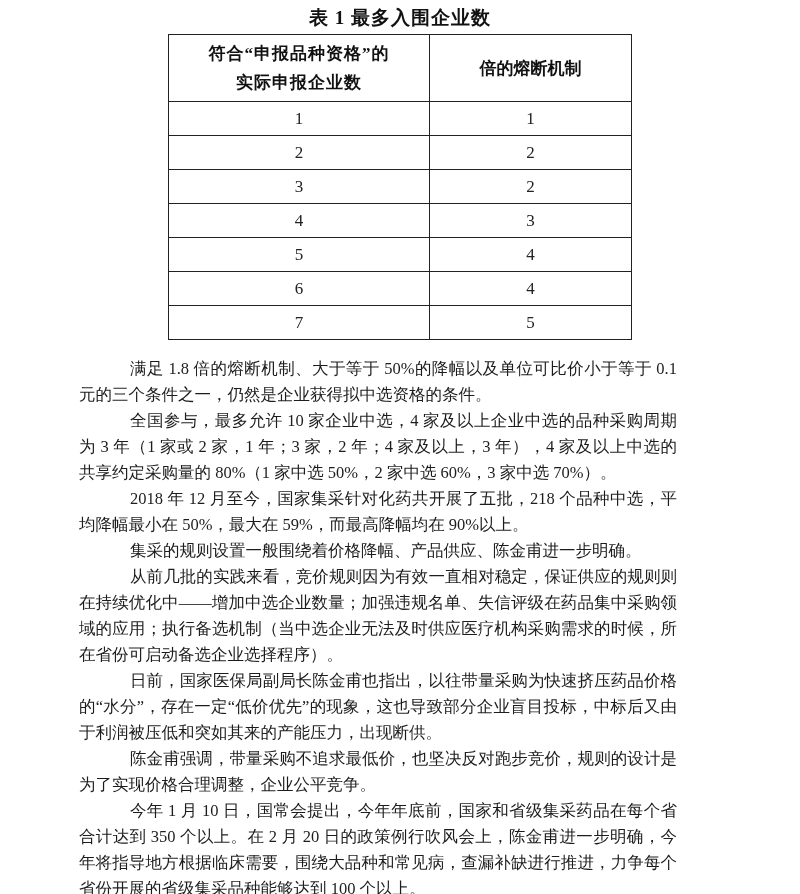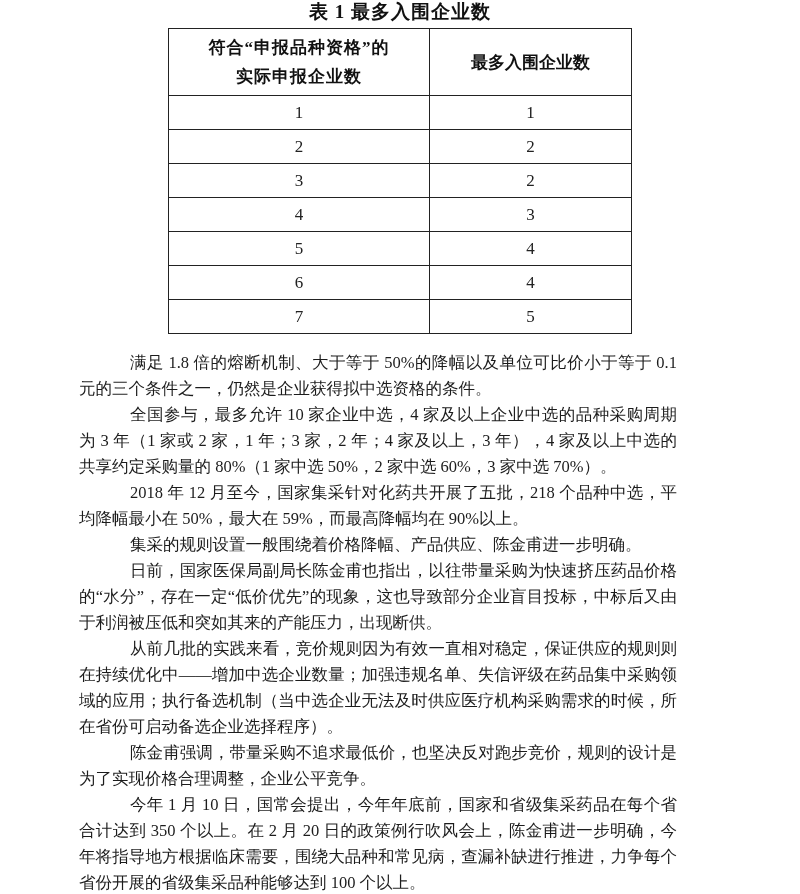--- a/index.html
+++ b/index.html
@@ -10,20 +10,21 @@
   body {
     width: 800px;
     height: 894px;
     overflow: hidden;
     font-family: "Liberation Serif", "DejaVu Serif", serif;
     color: #1c1c1c;
   }
   .page {
     width: 800px;
     height: 632px;
+    padding-top: 6px;
     box-sizing: border-box;
   }
   .caption {
     text-align: center;
     font-weight: bold;
     font-size: 19px;
     line-height: 24px;
     letter-spacing: 1px;
     color: #111111;
   }
@@ -80,21 +81,21 @@
     <colgroup>
         <col class="c1">
         <col class="c2">
       </colgroup>
     <thead>
       <tr>
         <th>
           <div class="hline">符合“申报品种资格”的</div>
           <div class="hline">实际申报企业数</div>
         </th>
-        <th>最多入围企业数</th>
+        <th>倍的熔断机制</th>
       </tr>
     </thead>
     <tbody>
       <tr>
         <td>1</td>
         <td>1</td>
       </tr>
       <tr>
         <td>2</td>
         <td>2</td>
@@ -120,19 +121,19 @@
         <td>5</td>
       </tr>
     </tbody>
   </table>
 
   <div class="body-text">
     <p>满足 1.8 倍的熔断机制、大于等于 50%的降幅以及单位可比价小于等于 0.1 元的三个条件之一，仍然是企业获得拟中选资格的条件。</p>
     <p>全国参与，最多允许 10 家企业中选，4 家及以上企业中选的品种采购周期为 3 年（1 家或 2 家，1 年；3 家，2 年；4 家及以上，3 年），4 家及以上中选的共享约定采购量的 80%（1 家中选 50%，2 家中选 60%，3 家中选 70%）。</p>
     <p>2018 年 12 月至今，国家集采针对化药共开展了五批，218 个品种中选，平均降幅最小在 50%，最大在 59%，而最高降幅均在 90%以上。</p>
     <p>集采的规则设置一般围绕着价格降幅、产品供应、陈金甫进一步明确。</p>
+    <p>从前几批的实践来看，竞价规则因为有效一直相对稳定，保证供应的规则则在持续优化中——增加中选企业数量；加强违规名单、失信评级在药品集中采购领域的应用；执行备选机制（当中选企业无法及时供应医疗机构采购需求的时候，所在省份可启动备选企业选择程序）。</p>
     <p>日前，国家医保局副局长陈金甫也指出，以往带量采购为快速挤压药品价格的“水分”，存在一定“低价优先”的现象，这也导致部分企业盲目投标，中标后又由于利润被压低和突如其来的产能压力，出现断供。</p>
-    <p>从前几批的实践来看，竞价规则因为有效一直相对稳定，保证供应的规则则在持续优化中——增加中选企业数量；加强违规名单、失信评级在药品集中采购领域的应用；执行备选机制（当中选企业无法及时供应医疗机构采购需求的时候，所在省份可启动备选企业选择程序）。</p>
     <p>陈金甫强调，带量采购不追求最低价，也坚决反对跑步竞价，规则的设计是为了实现价格合理调整，企业公平竞争。</p>
     <p>今年 1 月 10 日，国常会提出，今年年底前，国家和省级集采药品在每个省合计达到 350 个以上。在 2 月 20 日的政策例行吹风会上，陈金甫进一步明确，今年将指导地方根据临床需要，围绕大品种和常见病，查漏补缺进行推进，力争每个省份开展的省级集采品种能够达到 100 个以上。</p>
   </div>
 
 </div>
 
 </body></html>

